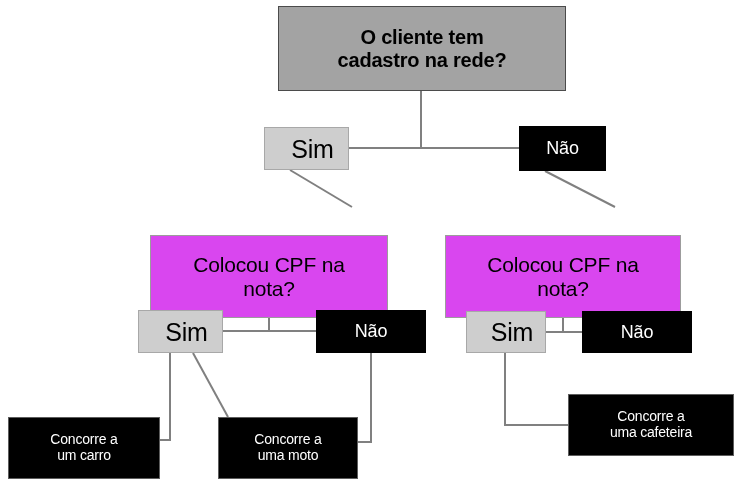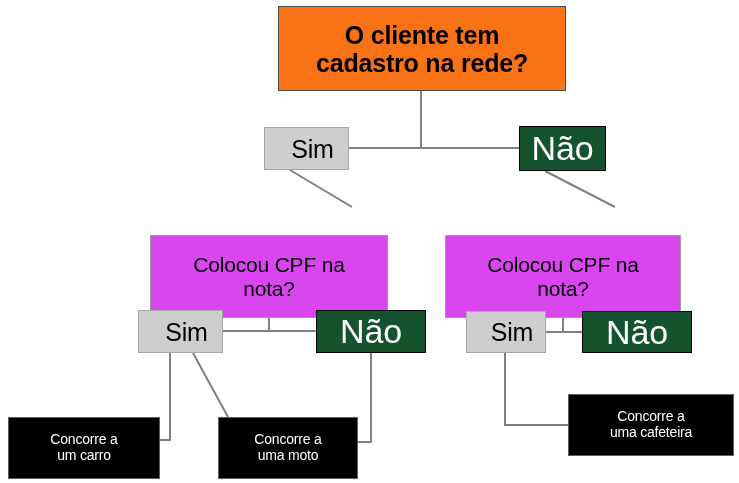--- a/index.html
+++ b/index.html
@@ -30,46 +30,46 @@
     box-sizing: border-box;
     display: flex;
     align-items: center;
     justify-content: center;
     text-align: center;
     line-height: 1.12;
     white-space: pre-line;
     letter-spacing: -0.2px;
   }
   .node-root {
-    background: #f97316;
+    background: #a3a3a3;
     color: #000000;
     border: 1px solid #4b4b4b;
-    font-size: 25px;
+    font-size: 20px;
     font-weight: bold;
     text-align: center;
   }
   .node-question {
     background: #d946ef;
     color: #000000;
     border: 1px solid #9c9c9c;
     font-size: 21px;
     margin-top: 29px;
   }
   .node-yes {
     background: #cecece;
     color: #000000;
     border: 1px solid #a8a8a8;
     font-size: 25px;
     padding-left: 12px;
   }
   .node-no {
-    background: #14532d;
+    background: #000000;
     color: #ffffff;
     border: 1px solid #000000;
-    font-size: 34px;
+    font-size: 18px;
   }
   .node-prize {
     background: #000000;
     color: #ffffff;
     border: 1px solid #5d5d5d;
     font-size: 14px;
   }
 </style>
 </head>
 <body>

